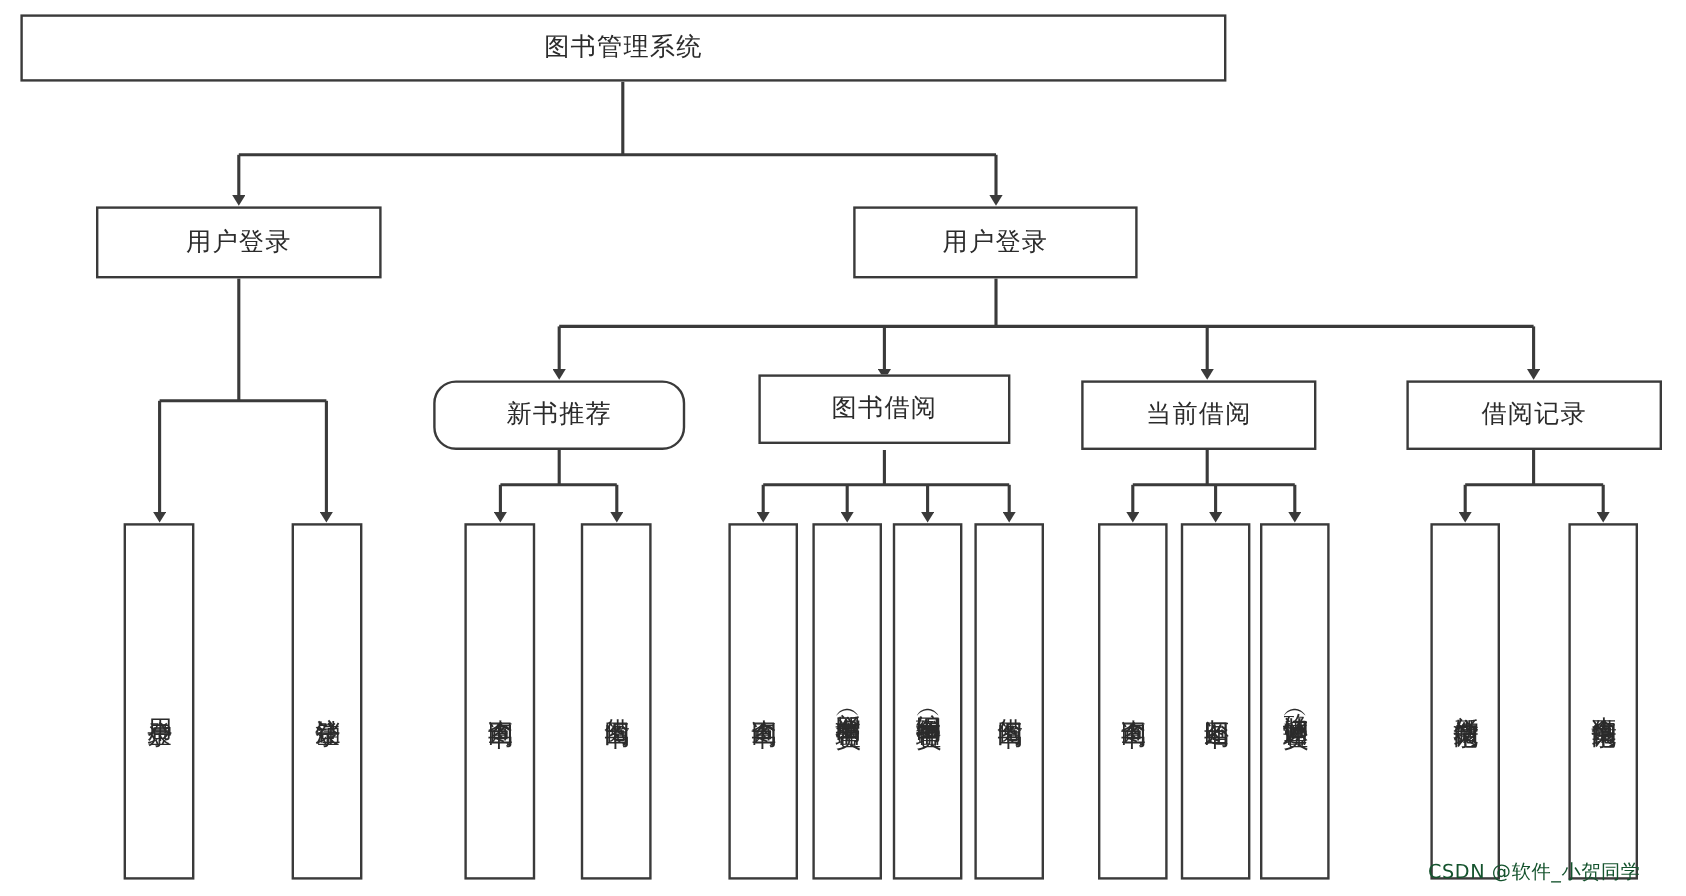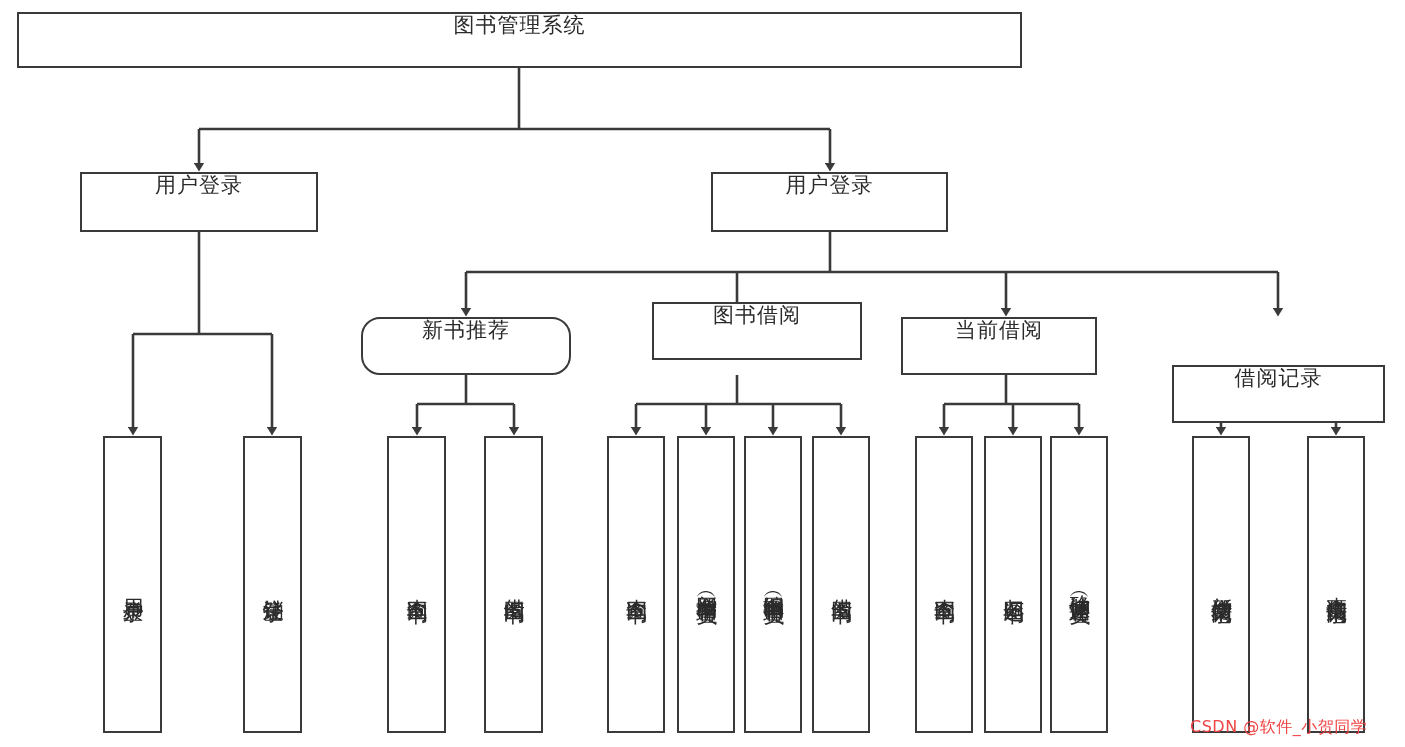--- a/index.html
+++ b/index.html
@@ -24,21 +24,21 @@
     top: 0;
     width: 1405px;
     height: 747px;
   }
   .node {
     position: absolute;
     box-sizing: border-box;
     border: 2px solid #3a3a3a;
     background: #ffffff;
     display: flex;
-    align-items: flex-start;
+    align-items: center;
     justify-content: center;
     color: #2b2b2b;
     z-index: 2;
   }
   .node-h {
     font-size: 21px;
     letter-spacing: 1px;
     line-height: 1.1;
   }
   .node-v {
@@ -53,21 +53,21 @@
     text-align: center;
   }
   .node-v .vtext {
     writing-mode: vertical-rl;
     text-orientation: upright;
     white-space: nowrap;
   }
   .watermark {
     position: absolute;
     font-size: 16px;
-    color: #ef4444;
+    color: #14532d;
     white-space: nowrap;
     z-index: 5;
     letter-spacing: 0.5px;
   }
 </style>
 </head>
 <body>
 
 <div id="diagram-root">
 
@@ -130,27 +130,27 @@
   <div class="node node-h" style="left:80px; top:172px; width:238px; height:60px;">
     <span>用户登录</span>
   </div>
   <div class="node node-h" style="left:711px; top:172px; width:237px; height:60px;">
     <span>用户登录</span>
   </div>
 
   <div class="node node-h" style="left:361px; top:317px; width:210px; height:58px;border-radius:19px;">
     <span>新书推荐</span>
   </div>
-  <div class="node node-h" style="left:632px; top:302px; width:210px; height:58px;margin-left:20px;">
+  <div class="node node-h" style="left:632px; top:312px; width:210px; height:58px;">
     <span>图书借阅</span>
   </div>
   <div class="node node-h" style="left:901px; top:317px; width:196px; height:58px;">
     <span>当前借阅</span>
   </div>
-  <div class="node node-h" style="left:1172px; top:317px; width:213px; height:58px;margin-top:48px;">
+  <div class="node node-h" style="left:1172px; top:317px; width:213px; height:58px;">
     <span>借阅记录</span>
   </div>
 
   <div class="node node-v" style="left:103px; top:436px; width:59px; height:297px;">
     <span class="vtext">用户登录</span>
   </div>
   <div class="node node-v" style="left:243px; top:436px; width:59px; height:297px;">
     <span class="vtext">注销登录</span>
   </div>
 

